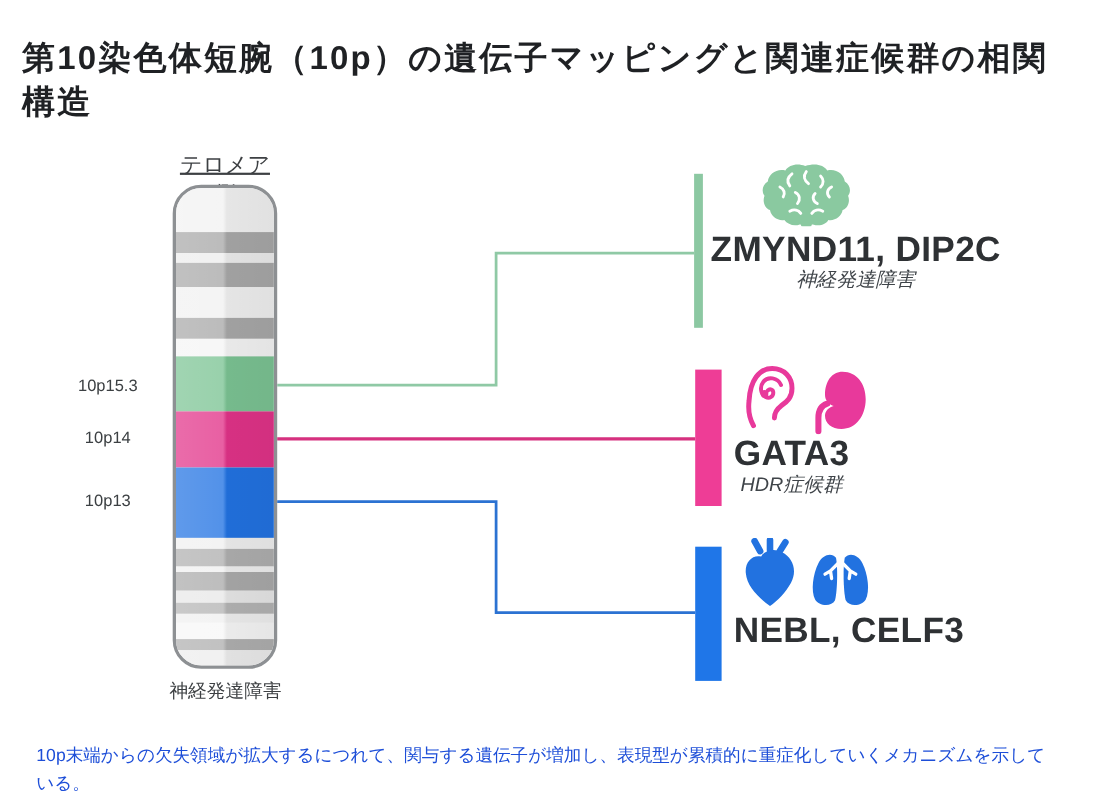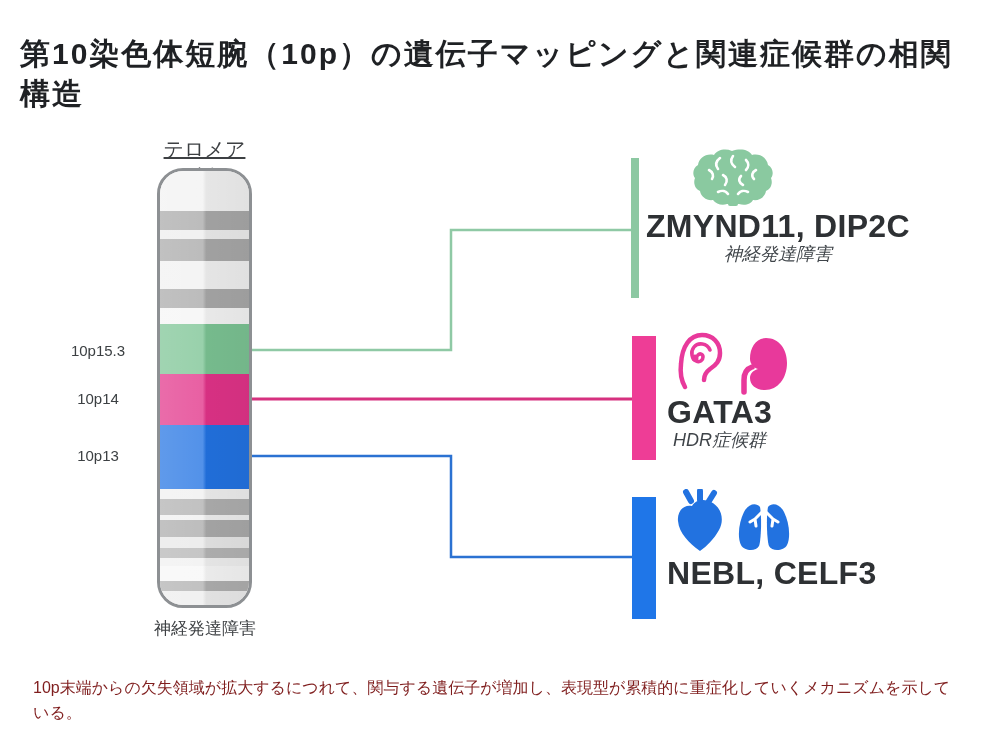--- a/index.html
+++ b/index.html
@@ -50,21 +50,21 @@
   .group-text{position:absolute;}
   .gt-0{left:646px;top:212px;text-align:center;}
   .gt-1{left:667px;top:398px;text-align:center;}
   .gt-2{left:667px;top:559px;text-align:right;}
   .genes{font-size:32px;font-weight:700;color:#2e3134;letter-spacing:.3px;line-height:28px;}
   .cond{font-size:18px;color:#3f4449;line-height:21px;margin-top:4px;font-style:italic;}
   .cond + .cond{margin-top:1px;}
 
   .caption{
     position:absolute;left:33px;top:660px;width:928px;
-    font-size:16px;line-height:1.55;color:#7f1d1d;word-break:break-all;
+    font-size:16px;line-height:1.55;color:#1d4ed8;word-break:break-all;
   }
 </style>
 </head>
 <body>
 
 <div class="page">
 
   <h1 class="title">第10染色体短腕（10p）の遺伝子マッピングと関連症候群の相関構造</h1>
 
   <div class="side-label telomere">テロメア側</div>

